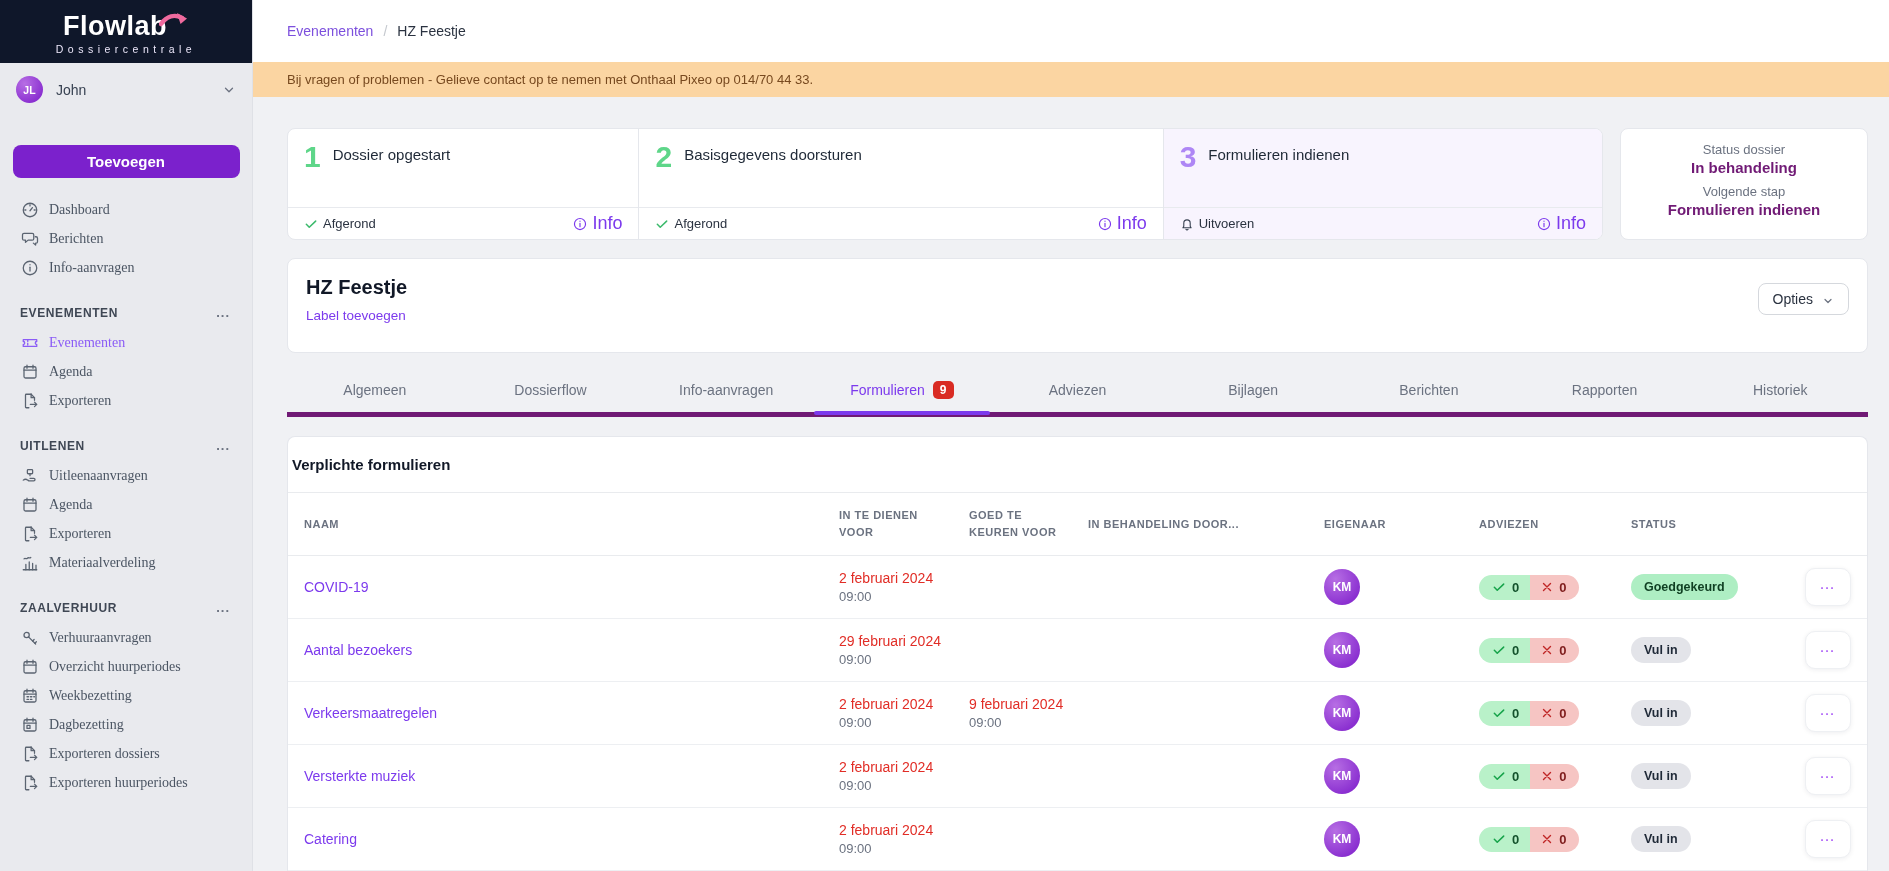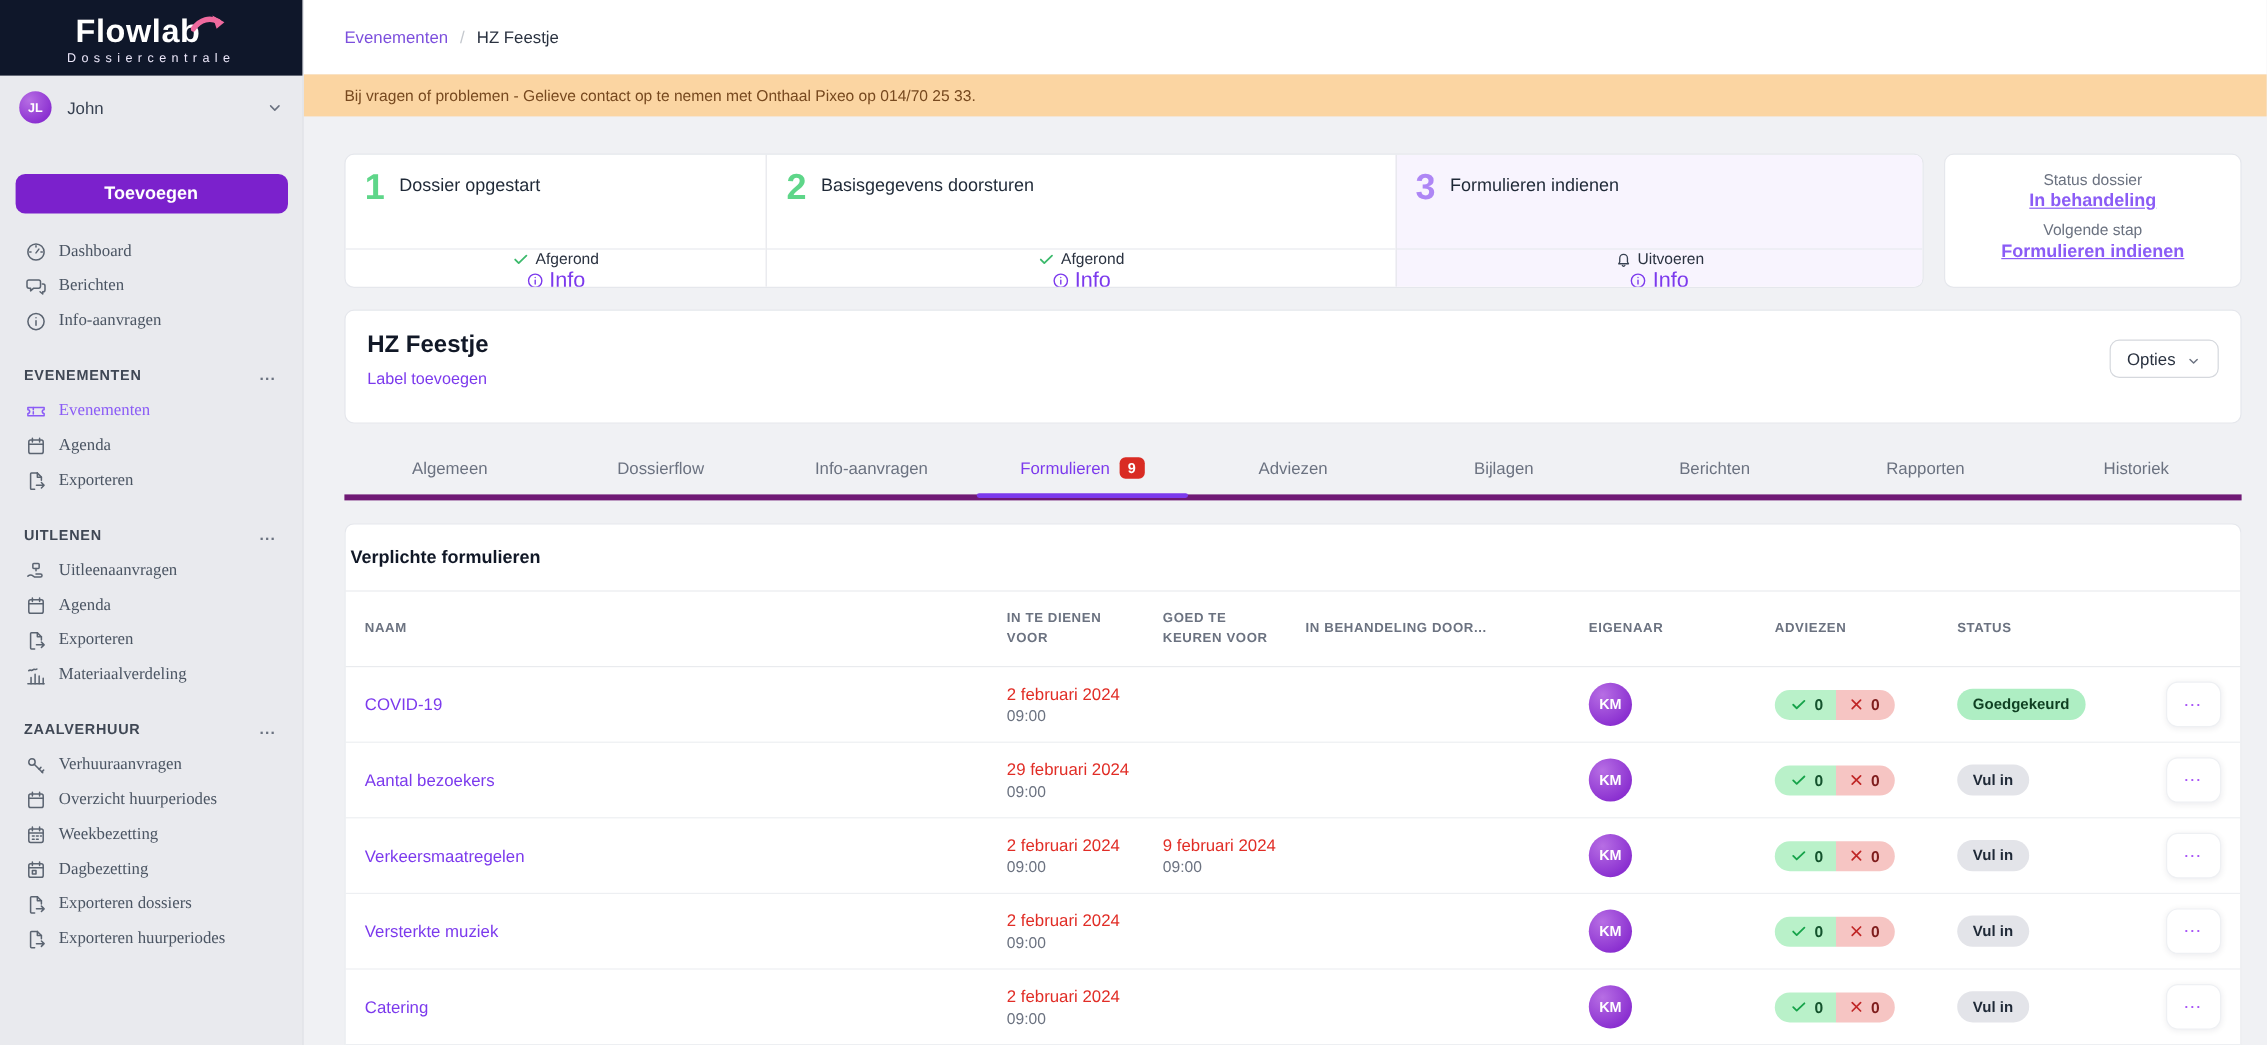--- a/index.html
+++ b/index.html
@@ -42,29 +42,29 @@
   
   .steps-row { display:flex; }
   .steps-group { display:flex; width:1316px; background:#fff; border:1px solid #e5e7ec; border-radius:8px; overflow:hidden; height:112px; }
   .step { display:flex; flex-direction:column; }
   .step + .step { border-left:1px solid #e5e7ec; }
   .step-1 { width:351px; } .step-2 { width:525px; } .step-3 { width:440px; background:#f8f4fe; }
   .step-top { flex:1; display:flex; padding:14px 16px 0 16px; }
   .step-num { font-size:30px; font-weight:700; line-height:0.95; }
   .step-num.green { color:#5ed689; } .step-num.purple { color:#ae86f5; }
   .step-title { margin-left:12px; margin-top:3px; font-size:15px; color:#1f2937; }
-  .step-foot { border-top:1px solid #e8eaee; height:32px; display:flex; align-items:center; justify-content:space-between; padding:0 16px; font-size:13px;flex-direction:column; }
+  .step-foot { border-top:1px solid #e8eaee; height:32px; display:flex; align-items:center; justify-content:space-between; padding:0 16px; font-size:13px; }
   .step-state { display:flex; align-items:center; gap:5px; color:#2a3240; }
   .step-state .st-icon { display:flex; }
   .step-state .st-icon.check { color:#3cba6c; } .step-state .st-icon.bell { color:#374151; }
   .info-link { display:flex; align-items:center; gap:5px; color:#7c3aed; cursor:pointer; font-size:18px; }
 
   .status-card { width:248px; height:112px; margin-left:17px; background:#fff; border:1px solid #e5e7ec; border-radius:8px; display:flex; flex-direction:column; align-items:center; justify-content:center; text-align:center; }
   .status-label { font-size:13px; color:#6b7280; }
-  .status-value { font-size:15px; font-weight:700; color:#8b5cf6; margin-top:2px;text-decoration:underline; }
+  .status-value { font-size:15px; font-weight:700; color:#701a75; margin-top:2px; }
   .status-label + .status-value { margin-bottom:8px; }
 
   
   .title-card { margin-top:18px; height:95px; background:#fff; border:1px solid #e5e7ec; border-radius:8px; position:relative; padding:17px 18px; }
   .dossier-title { font-size:20px; font-weight:700; color:#111827; }
   .label-link { display:inline-block; margin-top:9px; font-size:13.5px; color:#7c3aed; cursor:pointer; }
   .opties-btn { position:absolute; right:18px; top:24px; display:flex; align-items:flex-end; gap:9px; background:#fff; border:1px solid #d5d8dd; border-radius:8px; padding:7px 14px; font-size:14px; color:#2a3240; cursor:pointer; font-family:inherit; }
   .opties-btn .chev { display:flex; color:#6b7280; }
 
   
@@ -305,21 +305,21 @@
 
   <div class="main">
     <div class="topbar">
       <nav class="breadcrumb">
         <a>Evenementen</a>
         <span class="sep">/</span>
         <span class="current">HZ Feestje</span>
       </nav>
     </div>
 
-    <div class="banner">Bij vragen of problemen - Gelieve contact op te nemen met Onthaal Pixeo op 014/70 25 33.</div>
+    <div class="banner">Bij vragen of problemen - Gelieve contact op te nemen met Onthaal Pixeo op 014/70 44 33.</div>
 
     <div class="content">
 
       <div class="steps-row">
         <div class="steps-group" id="steps-group">
             <div class="step step-1">
               <div class="step-top">
                 <span class="step-num green">1</span>
                 <span class="step-title">Dossier opgestart</span>
               </div>

